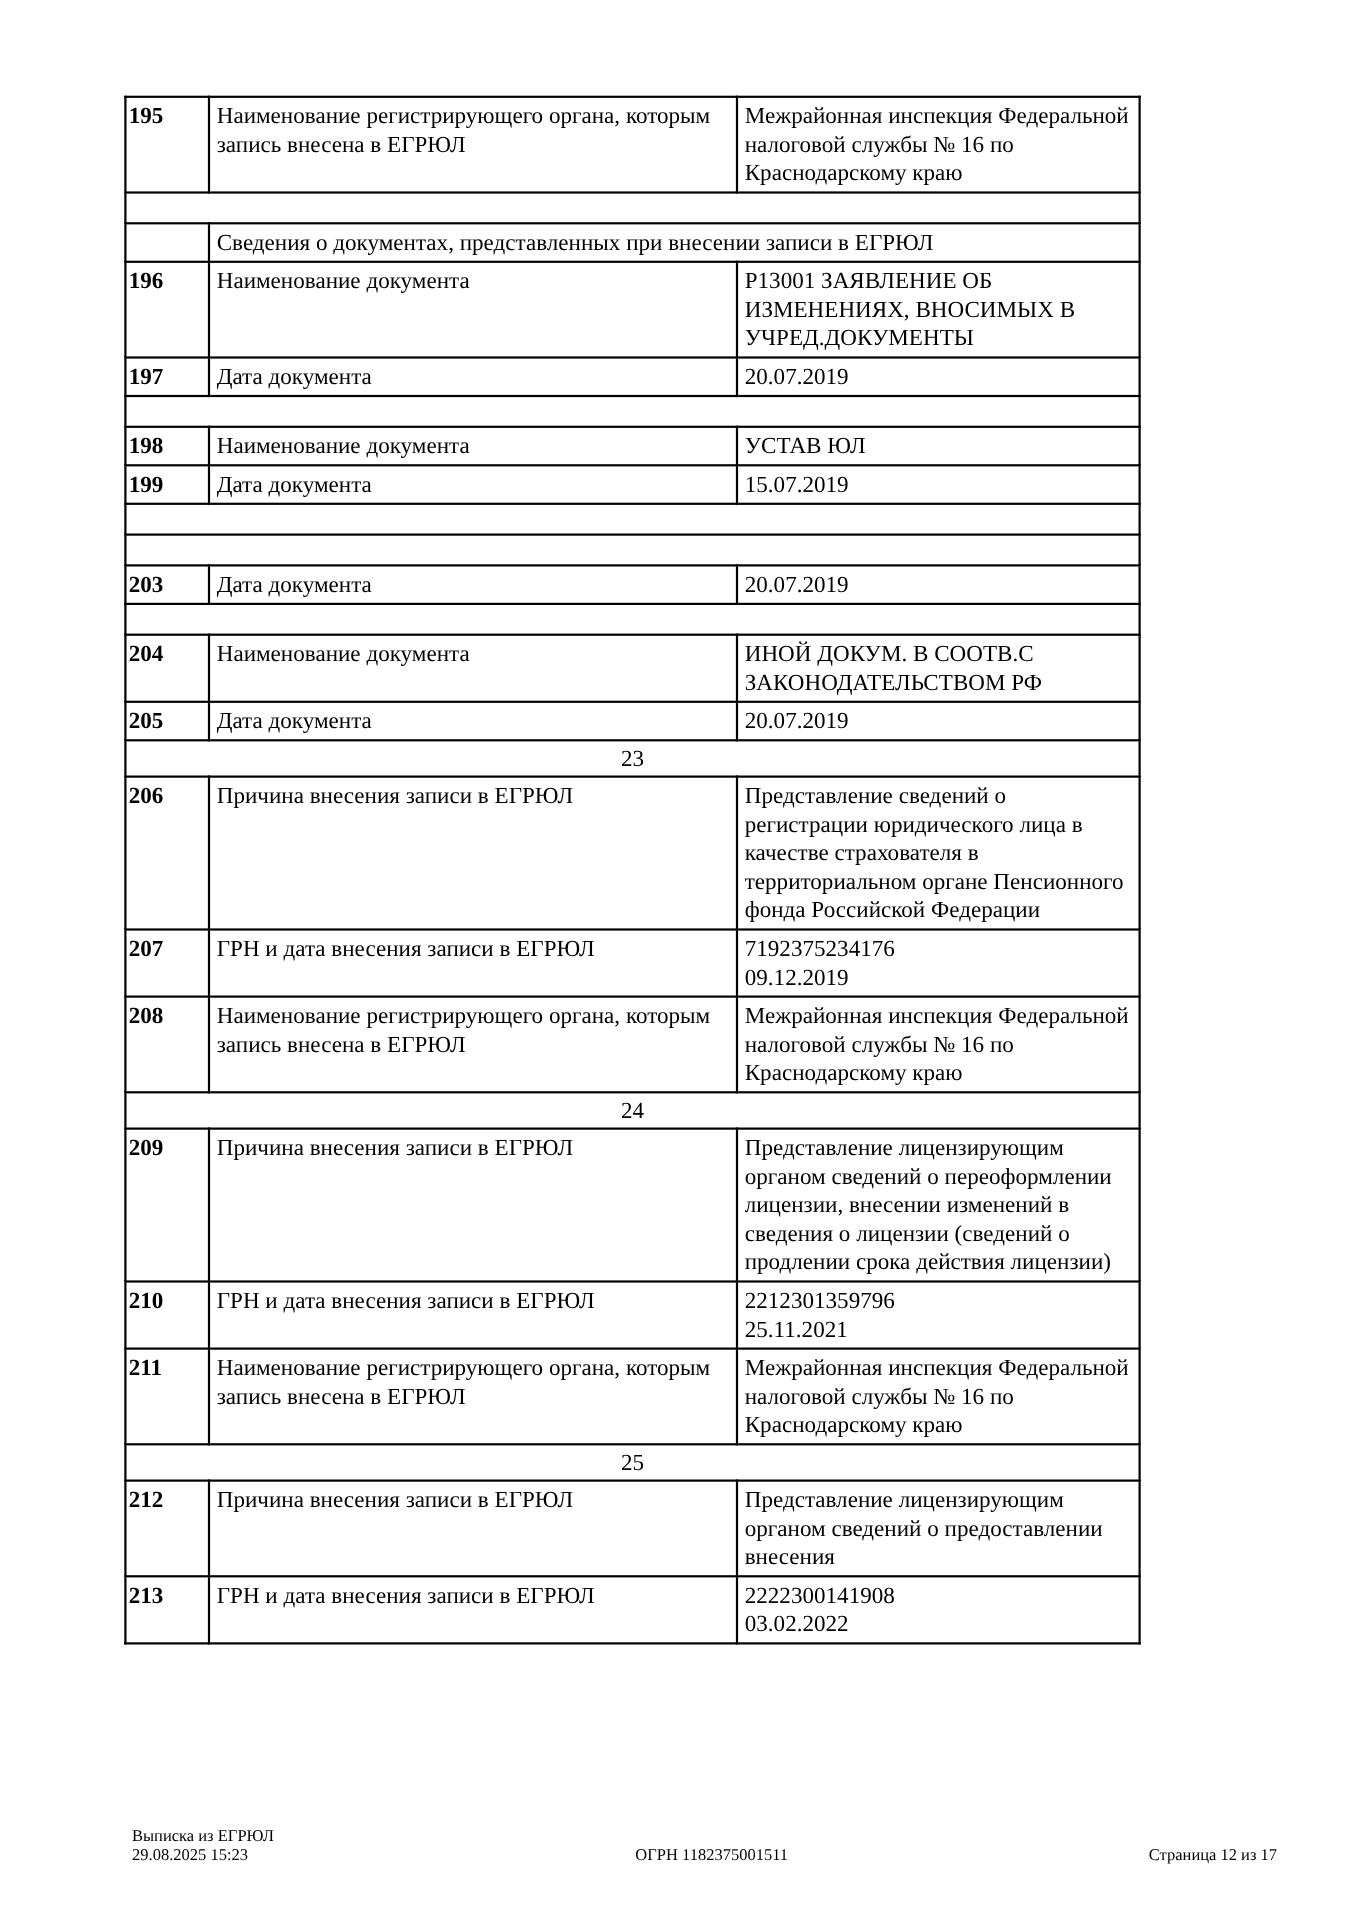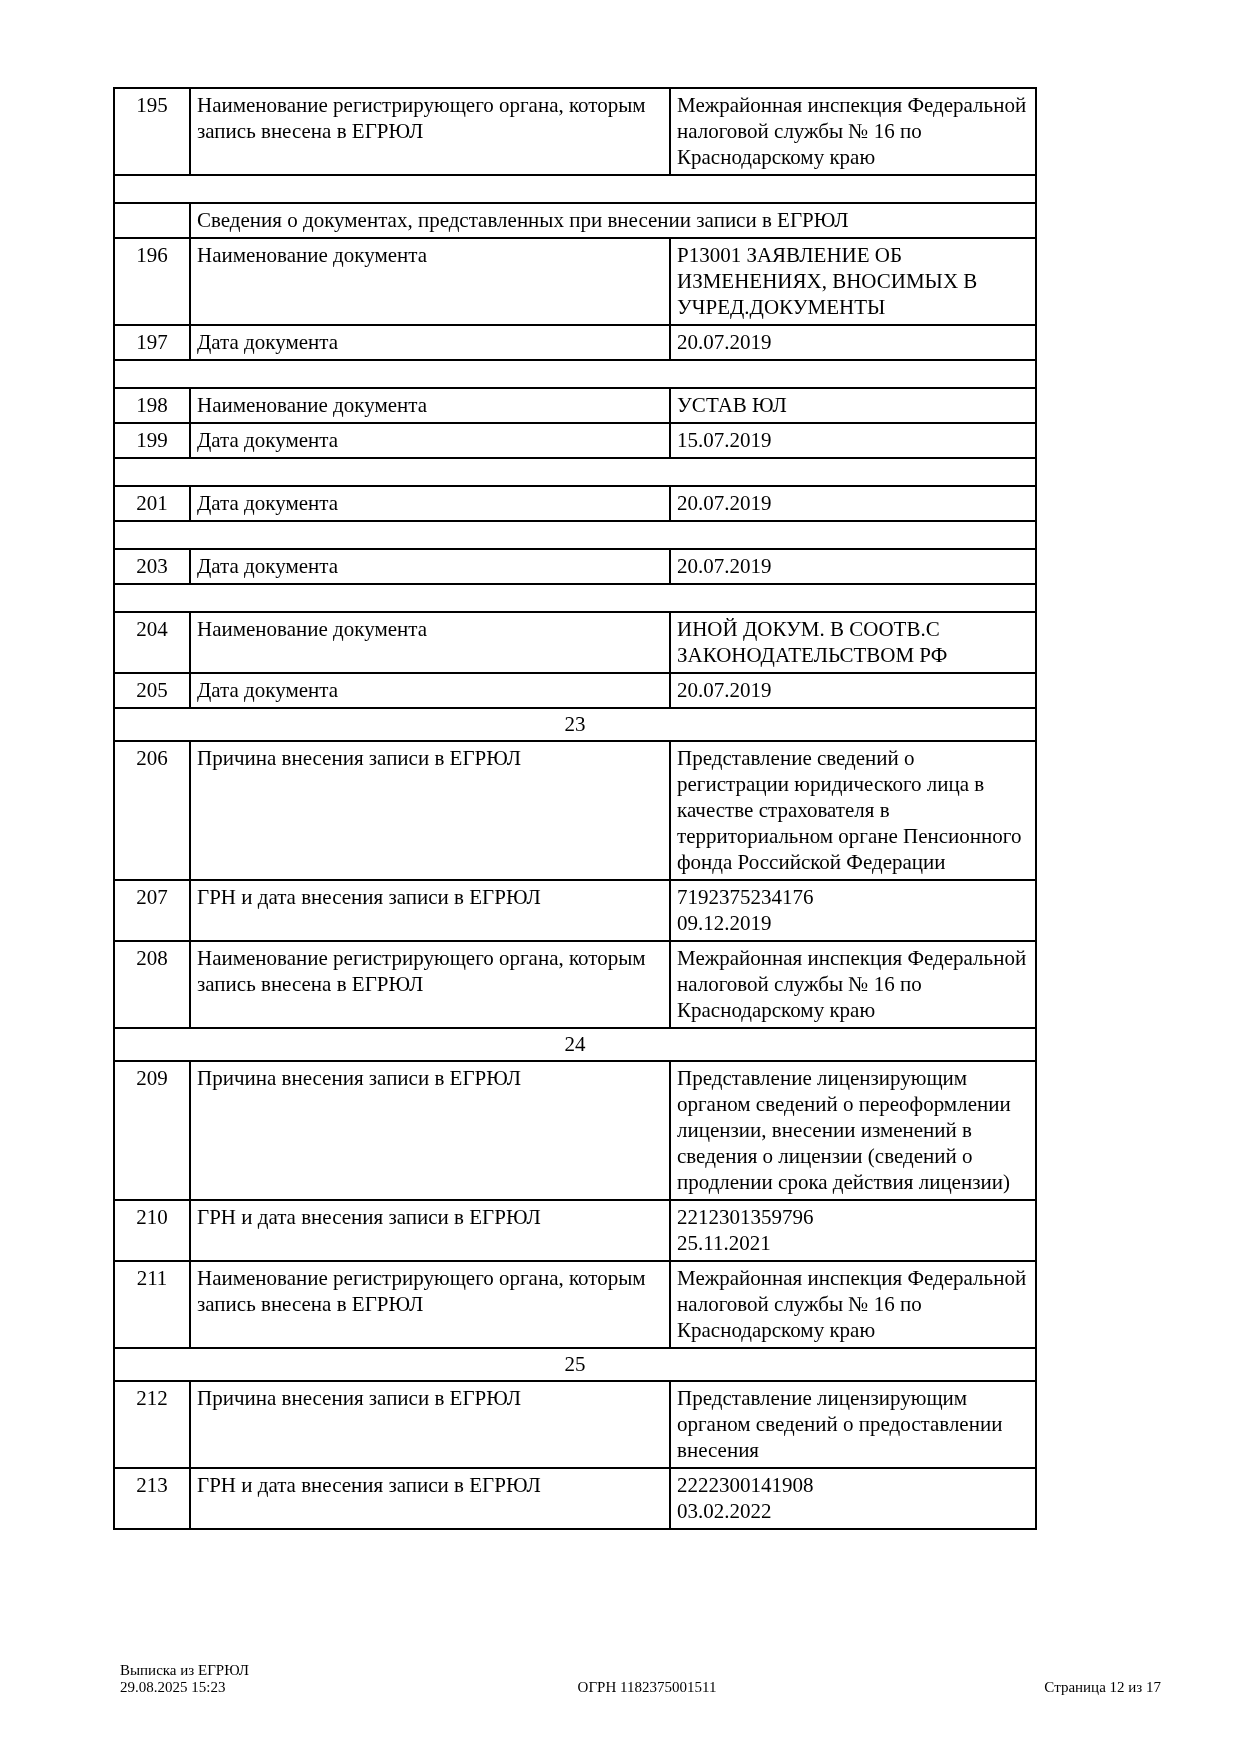--- a/index.html
+++ b/index.html
@@ -27,23 +27,23 @@
   .doc-table col.c-value { width: 366px; }
   .doc-table td {
     border: 2px solid #000000;
     vertical-align: top;
     padding: 3px 6px 4px 6px;
     font-size: 21px;
     line-height: 26px;
     overflow: hidden;
   }
   .doc-table td.num {
-    text-align: center;
     padding-left: 2px;
     padding-right: 2px;
+    font-weight: bold;
   }
   .doc-table td.value {
     white-space: pre-line;
     margin-top: 40px;
   }
   .doc-table td.spacer {
     height: 26px;
     padding: 0;
   }
   .doc-table td.subheader {
@@ -126,25 +126,20 @@
         <td class="label">Наименование документа</td>
         <td class="value">УСТАВ ЮЛ</td>
       </tr>
       <tr>
         <td class="num">199</td>
         <td class="label">Дата документа</td>
         <td class="value">15.07.2019</td>
       </tr>
       <tr>
         <td class="spacer" colspan="3"></td>
-      </tr>
-      <tr>
-        <td class="num">201</td>
-        <td class="label">Дата документа</td>
-        <td class="value">20.07.2019</td>
       </tr>
       <tr>
         <td class="spacer" colspan="3"></td>
       </tr>
       <tr>
         <td class="num">203</td>
         <td class="label">Дата документа</td>
         <td class="value">20.07.2019</td>
       </tr>
       <tr>

